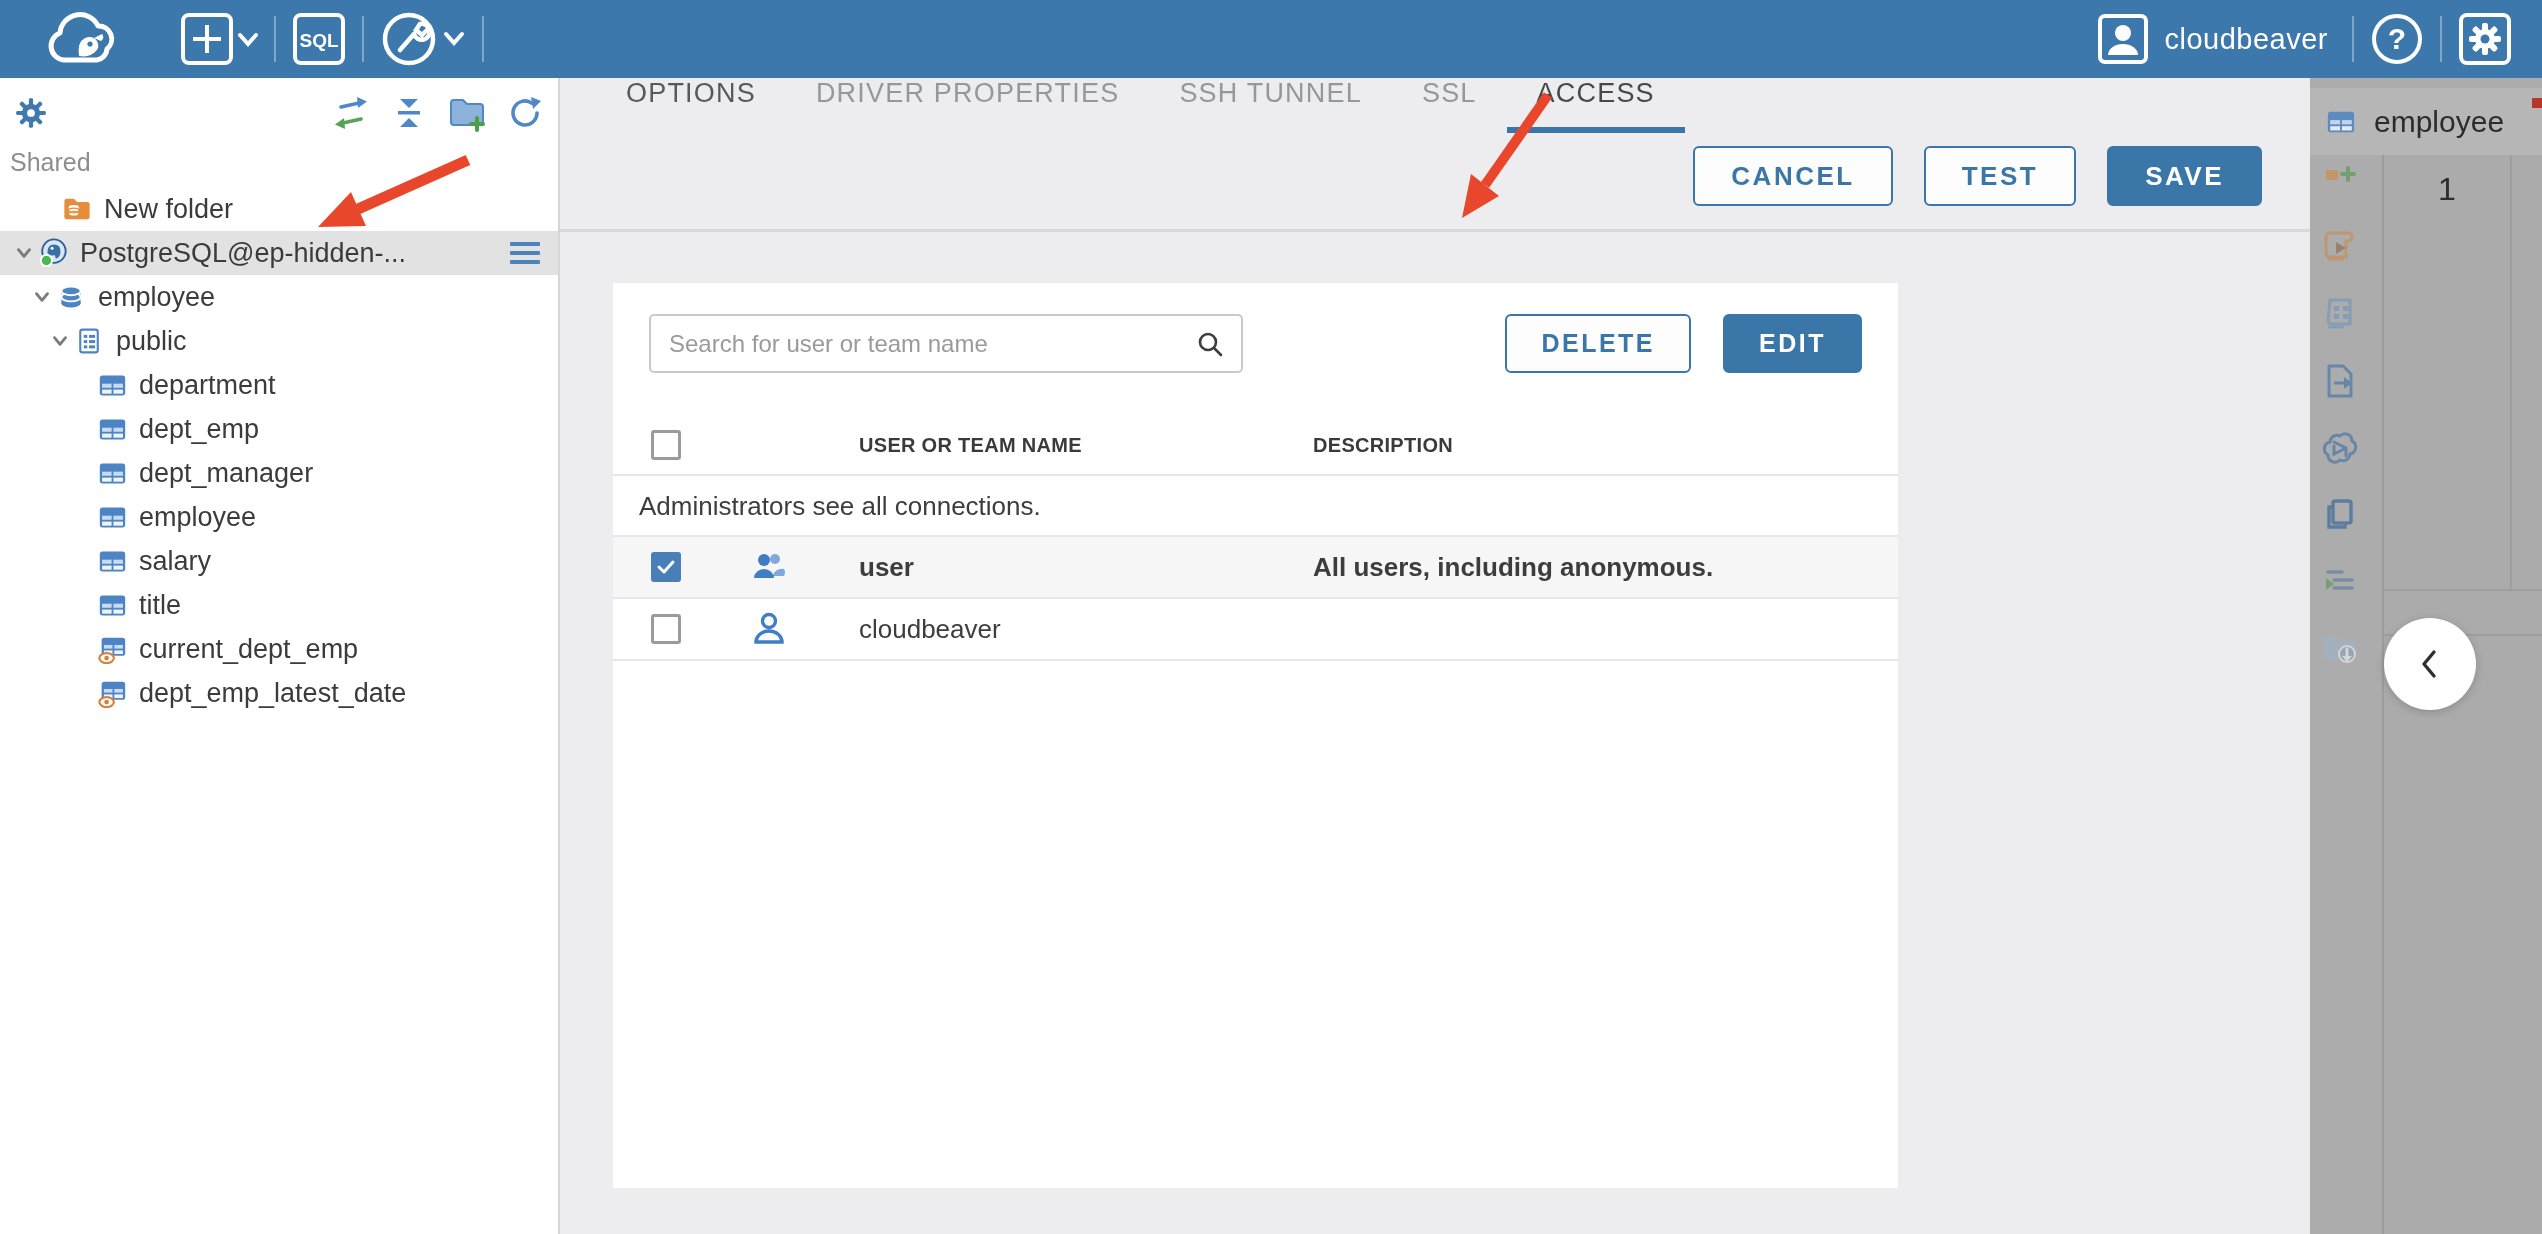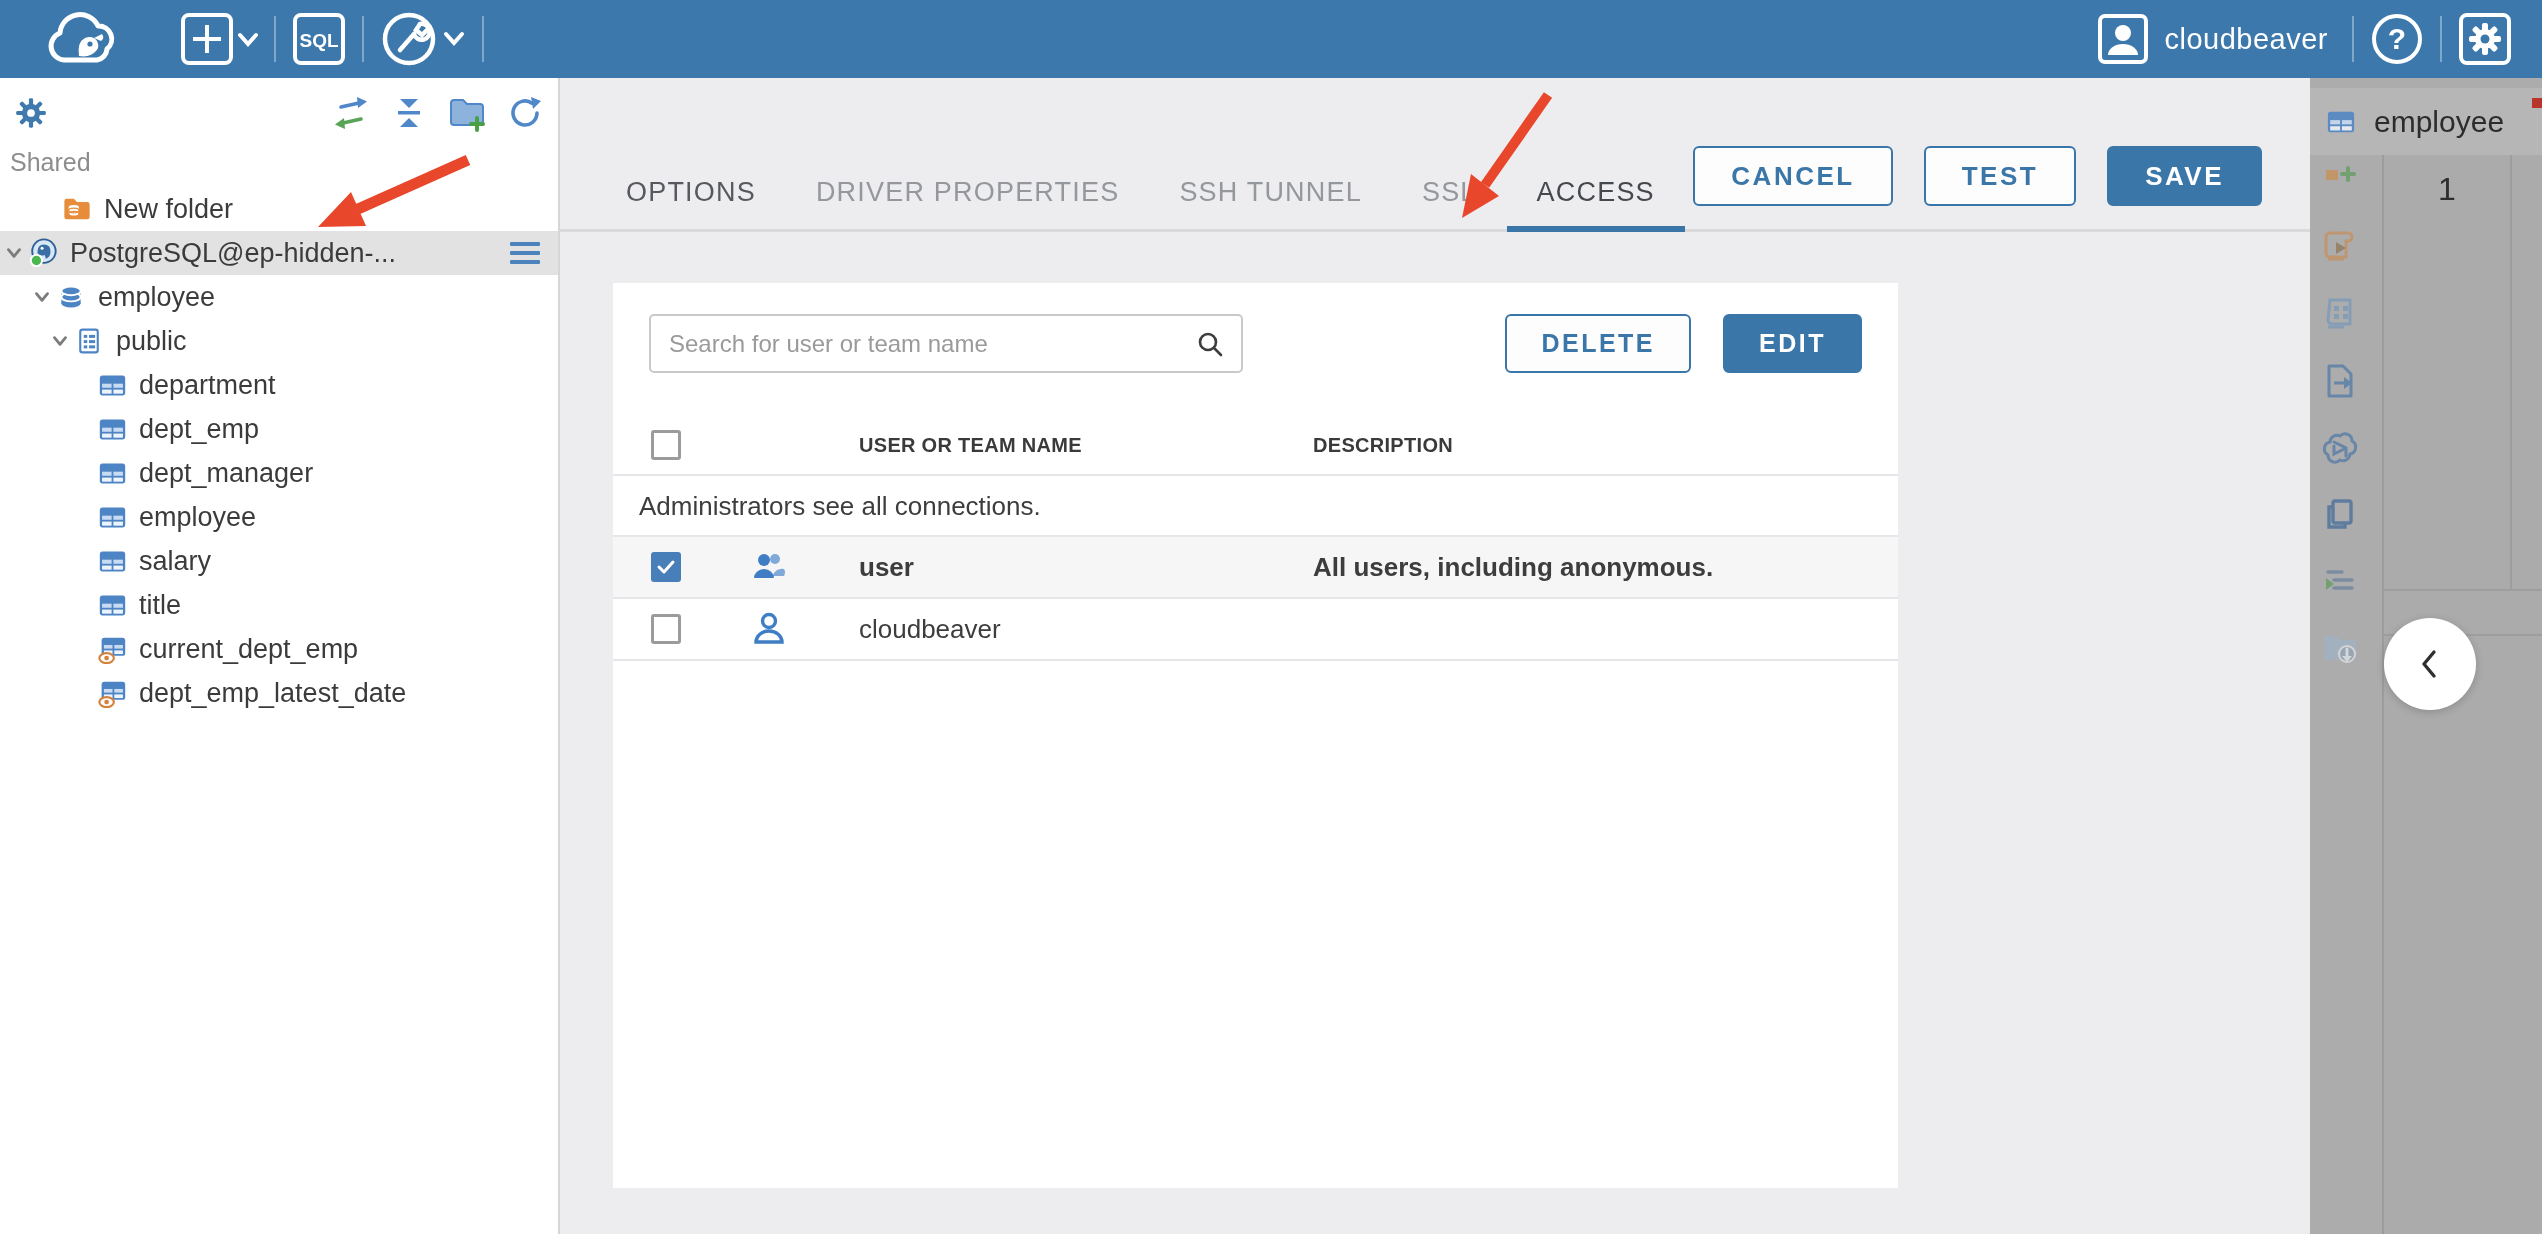--- a/index.html
+++ b/index.html
@@ -23,29 +23,29 @@
   .sb-toolbar { display:flex; align-items:center; padding:16px 14px 6px 12px; }
   .sb-tools { margin-left:auto; display:flex; align-items:center; gap:20px; }
   .sb-tool { width:38px; height:38px; display:flex; align-items:center; justify-content:center; cursor:pointer; }
   .sb-section { color:#8d8d8d; font-size:25px; margin:10px 0 10px 10px; }
   .tree { font-size:27px; color:#3b3b3b; }
   .tree-row { height:44px; display:flex; align-items:center; cursor:pointer; position:relative; white-space:nowrap; }
   .tree-row .chev { width:28px; flex:none; display:flex; justify-content:center; }
   .tree-row .ticon { width:30px; height:30px; flex:none; margin-right:12px; display:flex; align-items:center; justify-content:center; }
   .tree-row .tlabel { overflow:hidden; text-overflow:ellipsis; }
   .tree-row.sel { background:#e2e2e2; }
-  .pl-a{ padding-left:62px; } .pl-b{ } .pl-c{ padding-left:28px; }
+  .pl-a{ padding-left:62px; } .pl-b{ padding-left:10px; } .pl-c{ padding-left:28px; }
   .pl-d{ padding-left:46px; } .pl-e{ padding-left:97px; }
   .row-menu { position:absolute; right:18px; top:50%; transform:translateY(-50%); display:flex; flex-direction:column; gap:5px; cursor:pointer; }
   .row-menu span{ width:30px; height:4px; background:#4c83bd; border-radius:1px; }
 
   
   .main { flex:1; background:#ededef; position:relative; }
   .tabs-underline { position:absolute; left:0; right:0; top:151px; height:3px; background:#d9d9db; }
-  .tabs { position:absolute; left:36px; top:0; height:154px; display:flex; align-items:flex-end; }
+  .tabs { position:absolute; left:36px; top:0; height:154px; display:flex; align-items:flex-start; }
   .tab { padding:0 30px 24px; font-size:27px; letter-spacing:1.2px; color:#94979b; position:relative; cursor:pointer; }
   .tab.first { color:#56595d; }
   .tab.active { color:#45484d; }
   .tab.active::after { content:""; position:absolute; left:0; right:0; bottom:0; height:6px; background:#3b76a8; }
   .actions { position:absolute; top:68px; right:48px; display:flex; gap:31px; }
   .btn { height:60px; padding:8px 36px; border:2px solid #3b76a8; border-radius:6px; background:#fdfdfd;
          color:#3b76a8; font-size:26px; font-weight:bold; letter-spacing:2.5px; display:flex; align-items:center; cursor:pointer; }
   .btn.primary { background:#3b76a8; color:#fff; }
 
   .card { position:absolute; left:53px; top:205px; width:1285px; height:905px; background:#fff; }

